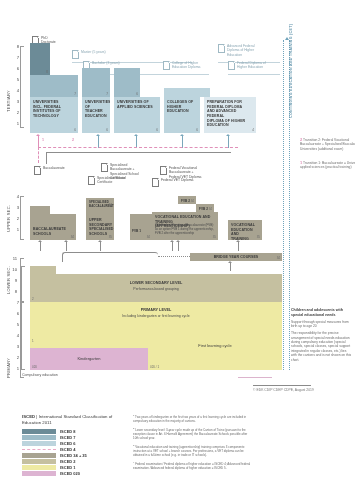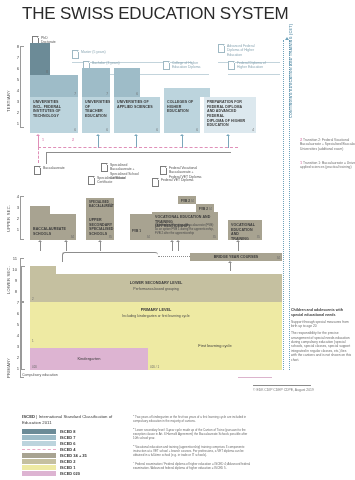--- a/index.html
+++ b/index.html
@@ -133,21 +133,20 @@
   
   .credit { position:absolute; left:253px; top:388px; font-size:3.4px; color:#777; }
   .credit-rule { position:absolute; left:253px; top:385px; width:58px; height:0.8px; background:#8a8a8a; }
   .pink-rule { position:absolute; left:238px; top:377px; width:34px; height:1px; background:#dcb4cd; }
 </style>
 </head>
 <body>
 
 <div class="page">
 
-  <div class="title">THE SWISS EDUCATION SYSTEM</div>
 
   <div>
     <div class="vlabel" style="left:6px; top:112px;">TERTIARY</div>
     <div class="brace" style="left:20px; top:46px; height:82px;"></div>
     <div class="tick" style="left:10px; top:44px;">8</div>
     <div class="tick" style="left:10px; top:55px;">7</div>
     <div class="tick" style="left:10px; top:66px;">6</div>
     <div class="tick" style="left:10px; top:77px;">5</div>
     <div class="tick" style="left:10px; top:88px;">4</div>
     <div class="tick" style="left:10px; top:99px;">3</div>

